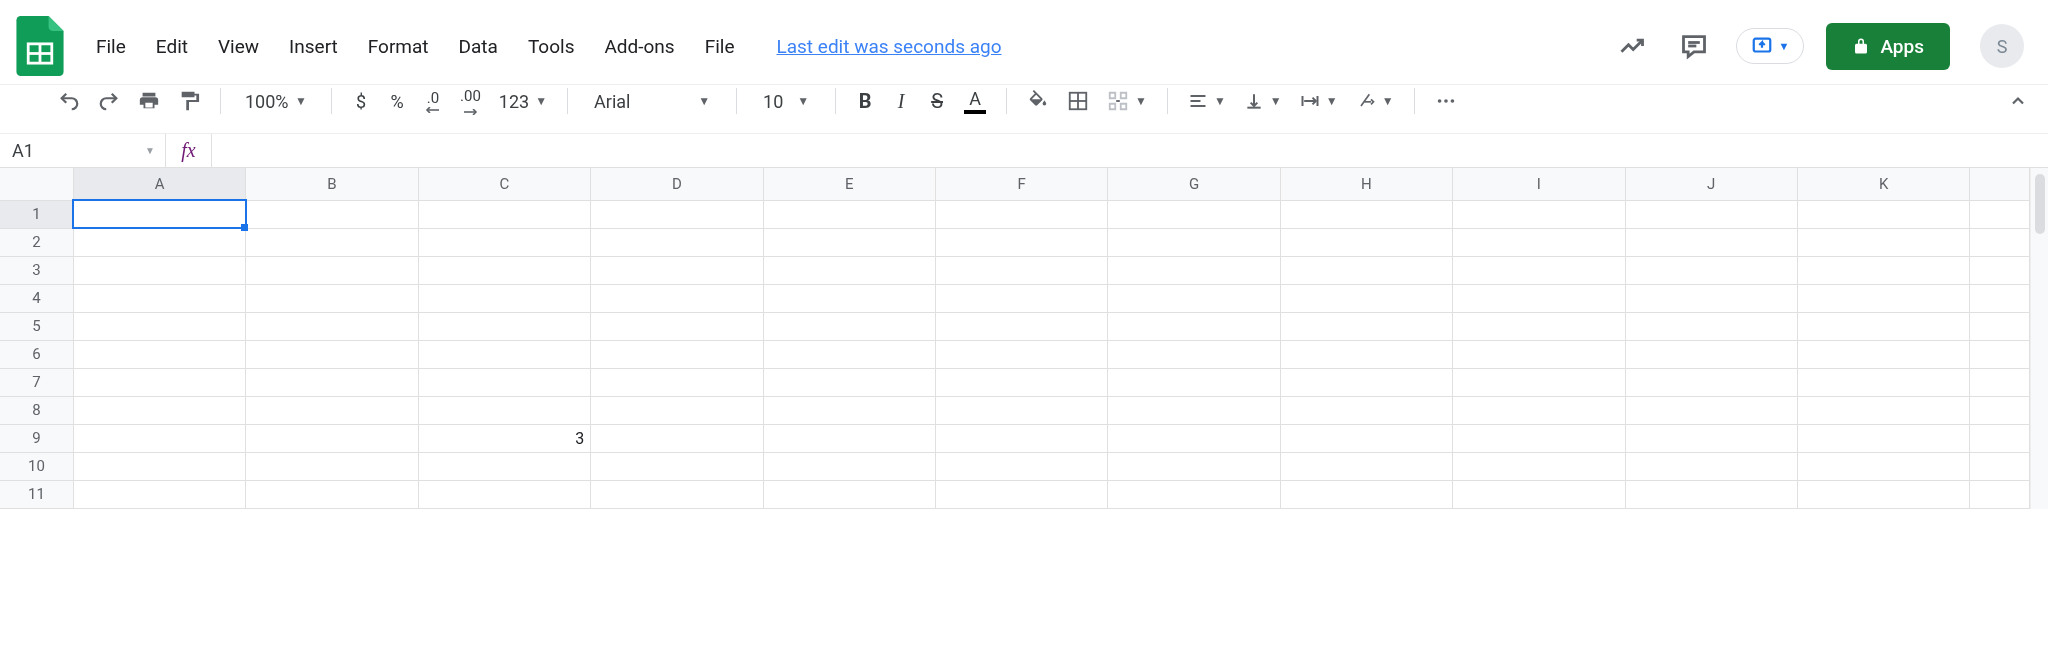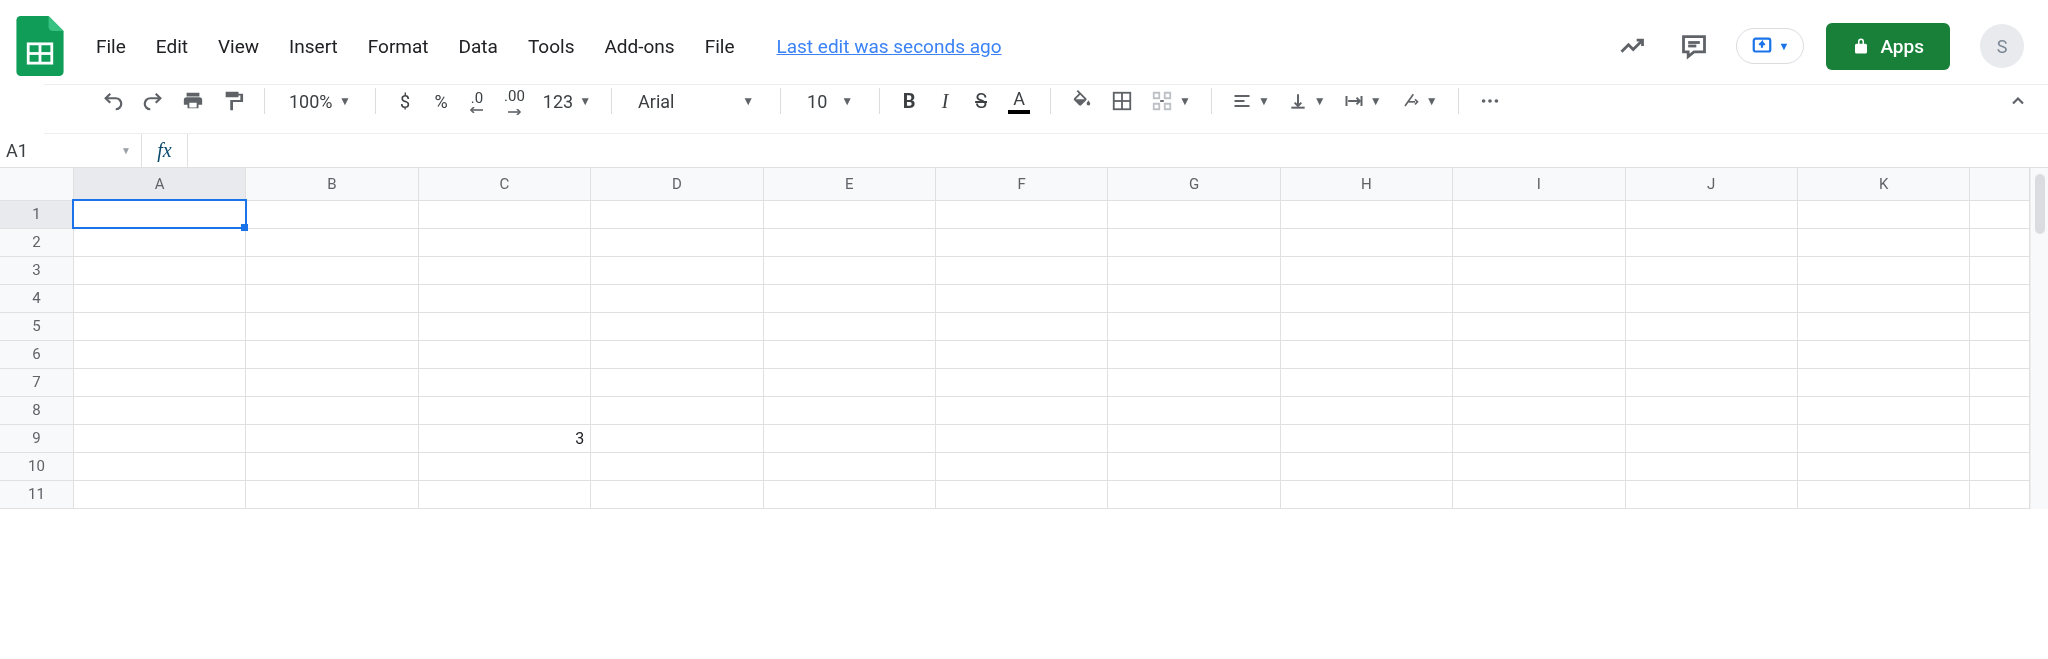--- a/index.html
+++ b/index.html
@@ -55,21 +55,21 @@
   }
   .avatar {
     width:44px; height:44px; border-radius:50%; background:#e8eaed;
     display:flex; align-items:center; justify-content:center;
     color:#7b8794; font-size:18px; cursor:pointer; margin-left:8px;
   }
   
   .toolbar {
     display:flex; align-items:center; height:50px;
     border-top:1px solid #eeeeee; border-bottom:1px solid #eeeeee;
-    padding: 0 20px 16px 52px; gap:6px; color:#5f6368;margin-left:44px;
+    padding: 0 20px 16px 52px; gap:6px; color:#5f6368;
   }
   .tb-btn {
     min-width:30px; height:34px; padding:0 6px;
     display:flex; align-items:center; justify-content:center;
     cursor:pointer; border-radius:3px; font-size:18px; color:#5f6368;
   }
   .tb-sep { width:1px; height:26px; background:#dadce0; margin:0 8px; }
   .tb-text { font-size:18px; color:#3c4043; }
   .dropdown-caret { margin-left:6px; font-size:12px; color:#5f6368; }
   .font-box { min-width:140px; justify-content:space-between; padding:0 12px; }
@@ -78,28 +78,28 @@
   .text-color-btn { flex-direction:column; gap:1px; }
   .text-color-bar { width:22px; height:4px; background:#000; }
   .tb-spacer { flex:1; }
   .collapse-btn { cursor:pointer; color:#5f6368; }
   
   .formula-bar {
     display:flex; align-items:stretch; height:34px;
     border-bottom:1px solid #e0e0e0;
   }
   .name-box {
-    width:142px; border-right:1px solid #e0e0e0;
+    width:166px; border-right:1px solid #e0e0e0;
     display:flex; align-items:center; justify-content:space-between;
-    padding:0 10px 0 6px; font-size:18px; color:#3c4043; cursor:pointer;
+    padding:0 10px 0 12px; font-size:18px; color:#3c4043; cursor:pointer;
   }
   .fx-label {
     width:46px; display:flex; align-items:center; justify-content:center;
     font-family: Georgia, 'Times New Roman', serif; font-style:italic;
-    color:#0c4a6e; font-size:20px; border-right:1px solid #e0e0e0;
+    color:#701a75; font-size:20px; border-right:1px solid #e0e0e0;
   }
   .formula-input {
     flex:1; border:none; outline:none; padding:0 10px; font-size:16px;
   }
   
   .grid-wrapper { display:flex; position:relative; }
   .grid-scroll { flex:1; }
   table.sheet { border-collapse:collapse; table-layout:fixed; }
   .corner-cell {
     width:74px; height:32px; background:#f8f9fa;

